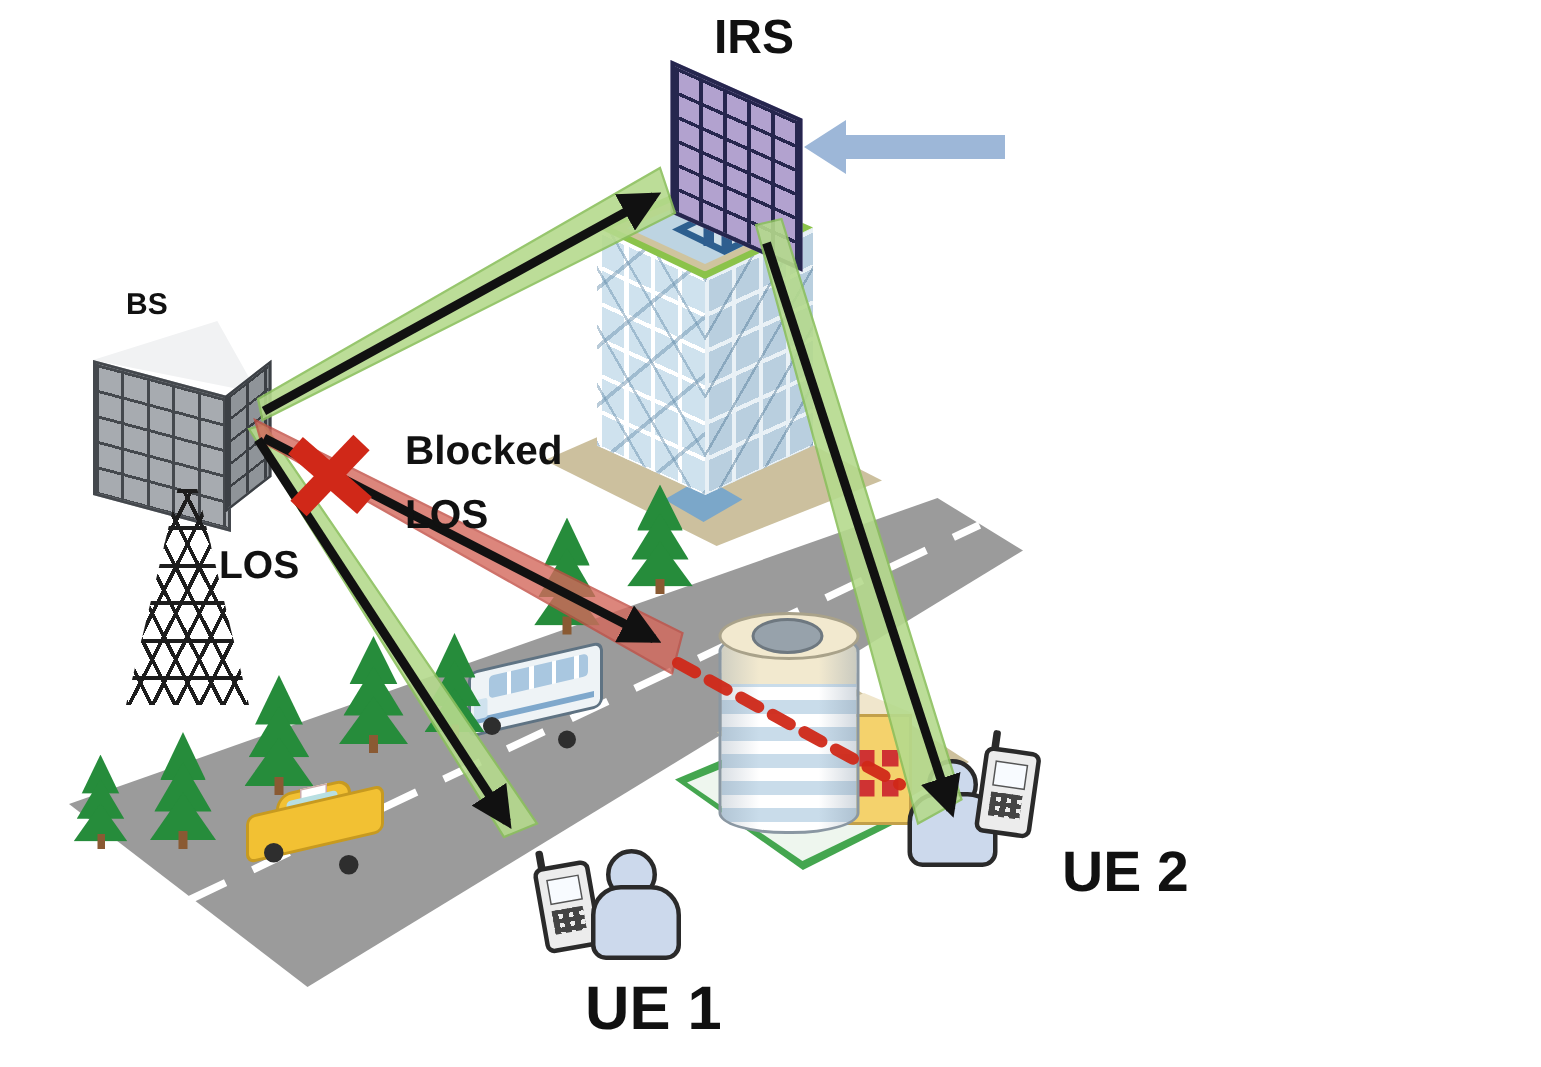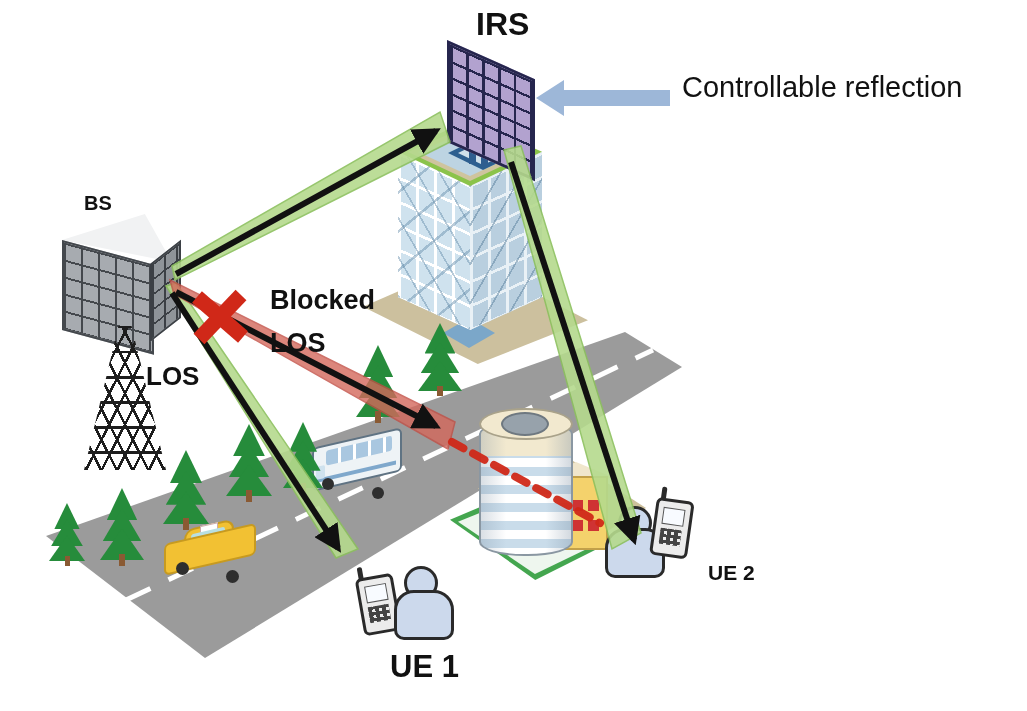--- a/index.html
+++ b/index.html
@@ -276,17 +276,16 @@
     </g>
 
     <polygon points="536,98 564,80 564,90 670,90 670,106 564,106 564,116" style="fill:var(--reflection-arrow-blue,#9db7d8)"></polygon>
   </svg>
 
   <div class="label" style="left:476px;top:6px;font-size:32px;">IRS</div>
   <div class="label" style="left:84px;top:192px;font-size:20px;">BS</div>
   <div class="label" style="left:146px;top:362px;font-size:26px;">LOS</div>
   <div class="label" style="left:270px;top:279px;font-size:27px;line-height:43px;">Blocked
 LOS</div>
-  <div class="label" style="left:390px;top:649px;font-size:31px;">UE 1</div>
-  <div class="label" style="left:708px;top:561px;font-size:21px;text-align:right;">UE 2</div>
-  <div class="label" style="left:682px;top:71px;font-size:29px;font-weight:400;">Controllable reflection</div>
+  <div class="label" style="left:390px;top:649px;font-size:41px;">UE 1</div>
+  <div class="label" style="left:708px;top:561px;font-size:38px;text-align:right;">UE 2</div>
 
 </div>
 
 </body></html>

